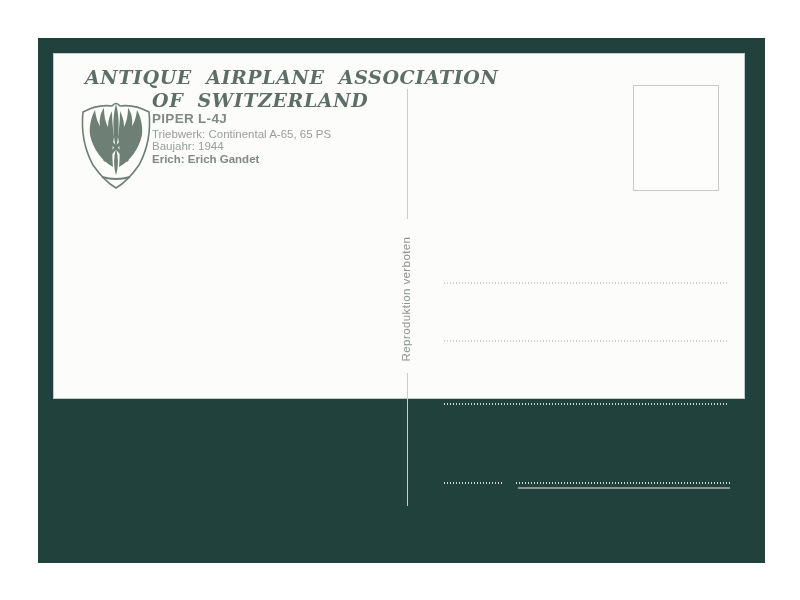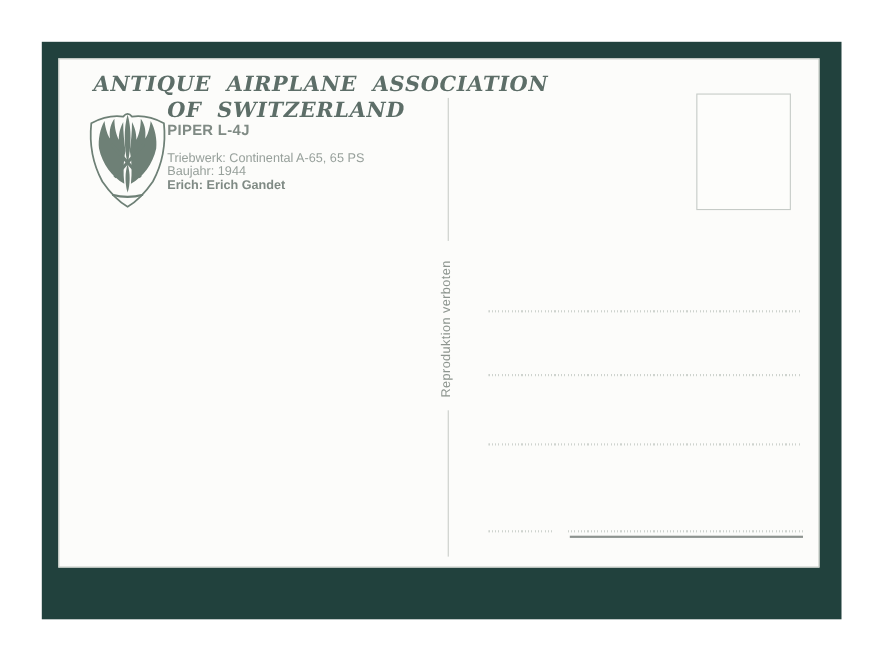--- a/index.html
+++ b/index.html
@@ -9,21 +9,21 @@
     font-family:"Liberation Sans", sans-serif;
     overflow:hidden;
   }
   
   .frame{
     position:absolute;left:38px;top:38px;width:727px;height:525px;
     background:#21413d;
   }
   
   .card{
-    position:absolute;left:15px;top:15px;width:692px;height:463px;
+    position:absolute;left:15px;top:15px;width:692px;height:346px;
     background:#fcfcfa;
     border:1px solid #c3cac4;
     box-sizing:border-box;
   }
   .abs{position:absolute;}
   
   .title{
     font-family:"DejaVu Serif", serif;
     font-weight:bold;font-style:italic;
     color:#5d6e68;
@@ -36,21 +36,21 @@
   
   .logo{left:22px;top:43px;width:80px;height:97px;}
   
   .details{
     left:98px;top:58px;
     color:#97a09b;font-size:11.5px;line-height:12.3px;
     white-space:nowrap;
   }
   .details .model{
     font-size:13.5px;font-weight:bold;color:#7f8a84;
-    line-height:14px;margin-bottom:12px;letter-spacing:0.3px;
+    line-height:14px;margin-bottom:2px;letter-spacing:0.3px;
   }
   .details .bold{font-weight:bold;color:#7f8a84;}
   
   .divider{
     width:1px;background:#c9cdc9;left:353px;
   }
   .div-upper{top:35px;height:130px;}
   .div-lower{top:319px;height:133px;}
   
   .repro{

